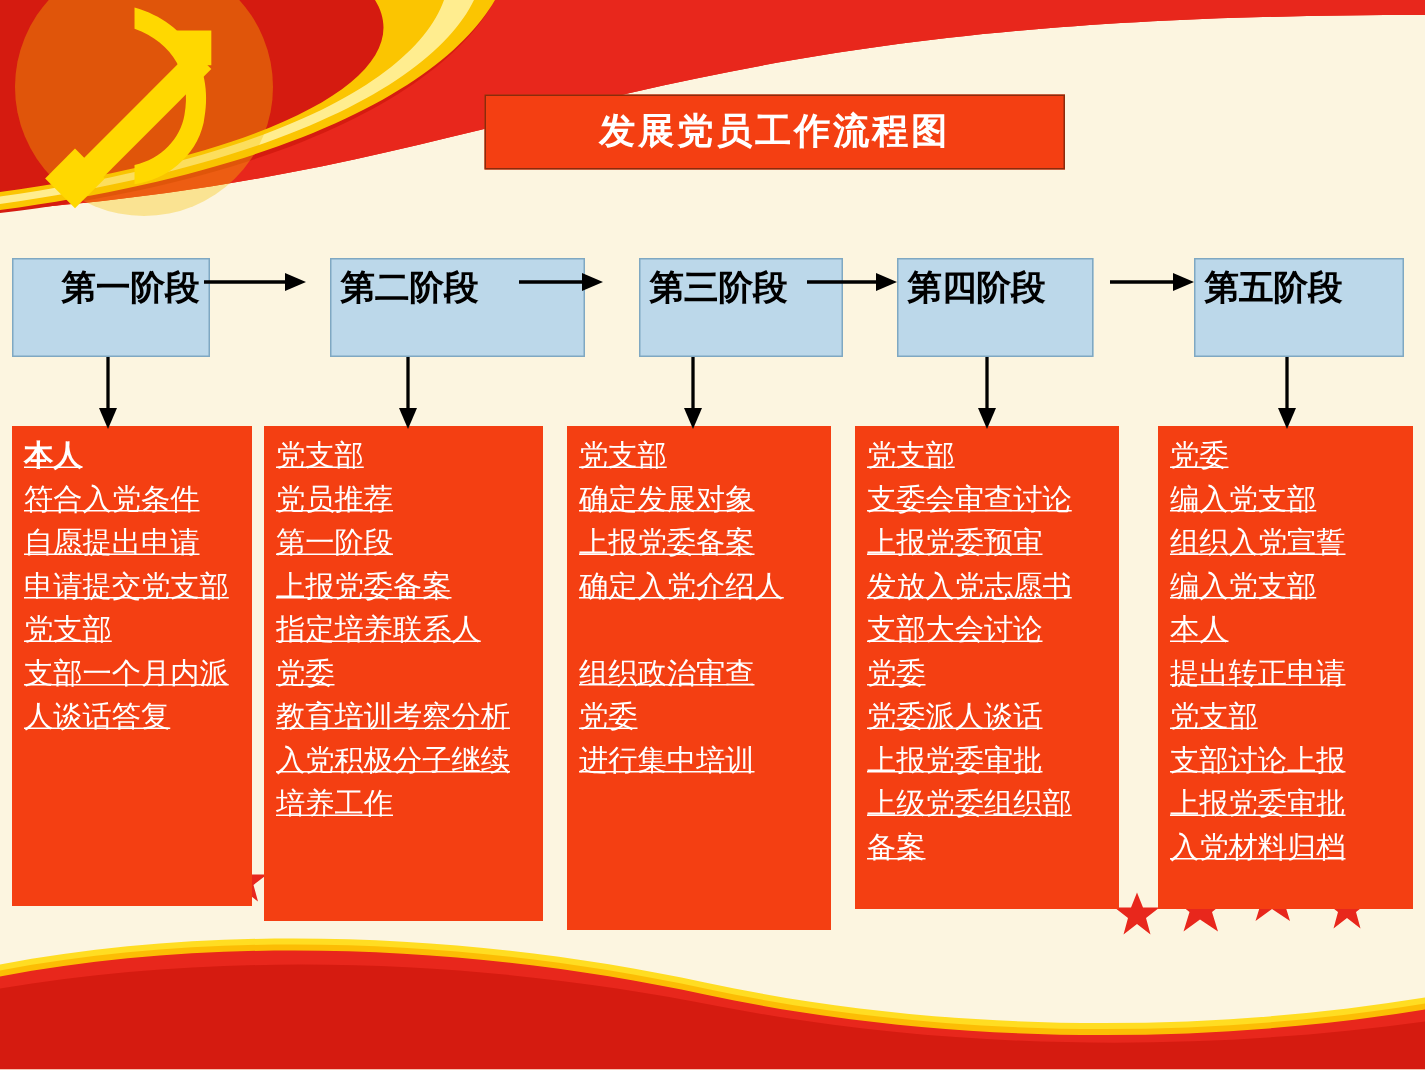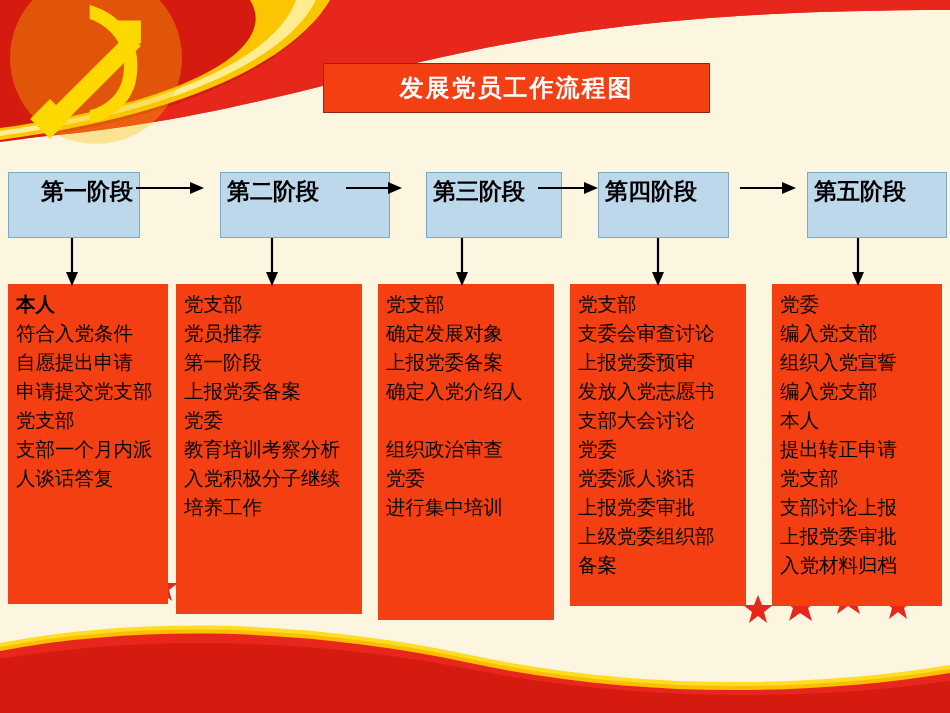--- a/index.html
+++ b/index.html
@@ -92,22 +92,23 @@
     z-index: 7;
   }
 
   
   .stage-body {
     position: absolute;
     background: #f43f12;
     z-index: 6;
     box-sizing: border-box;
     padding: 6px 8px 17px 8px;
-    color: #000000;
-    overflow: hidden;
+    color: #ffffff;
+    overflow: hidden;
+    text-decoration: underline;
   }
   .stage-body .line {
     font-size: 19.5px;
     line-height: 29px;
     white-space: nowrap;
     font-weight: normal;
   }
   .stage-body .line.bold {
     font-weight: bold;
   }
@@ -173,20 +174,21 @@
   </div>
 
   <div class="stage-head" style="left:220px; top:172px; width:170px;">
     <span class="stage-label">第二阶段</span>
   </div>
   <div class="stage-body" style="left:176px; top:284px; width:186px; height:330px;">
     <div class="line">党支部</div>
     <div class="line">党员推荐</div>
     <div class="line">第一阶段</div>
     <div class="line">上报党委备案</div>
+    <div class="line">指定培养联系人</div>
     <div class="line">党委</div>
     <div class="line">教育培训考察分析</div>
     <div class="line">入党积极分子继续</div>
     <div class="line">培养工作</div>
   </div>
 
   <div class="h-arrow" style="left:346px; top:178px; width:56px; height:20px;">
     <svg width="56" height="20" viewBox="0 0 56 20">
       <line x1="0" y1="10" x2="44" y2="10" stroke="#000" stroke-width="2.2"></line>
       <polygon points="56,10 42,4 42,16" fill="#000"></polygon>
@@ -248,21 +250,21 @@
       <polygon points="56,10 42,4 42,16" fill="#000"></polygon>
     </svg>
   </div>
   <div class="v-arrow" style="left:648px; top:238px; width:20px; height:48px;">
     <svg width="20" height="48" viewBox="0 0 20 48">
       <line x1="10" y1="0" x2="10" y2="36" stroke="#000" stroke-width="2.2"></line>
       <polygon points="10,48 4,34 16,34" fill="#000"></polygon>
     </svg>
   </div>
 
-  <div class="stage-head" style="left:796px; top:172px; width:140px;margin-left:11px;">
+  <div class="stage-head" style="left:796px; top:172px; width:140px;">
     <span class="stage-label">第五阶段</span>
   </div>
   <div class="stage-body" style="left:772px; top:284px; width:170px; height:322px;">
     <div class="line">党委</div>
     <div class="line">编入党支部</div>
     <div class="line">组织入党宣誓</div>
     <div class="line">编入党支部</div>
     <div class="line">本人</div>
     <div class="line">提出转正申请</div>
     <div class="line">党支部</div>

